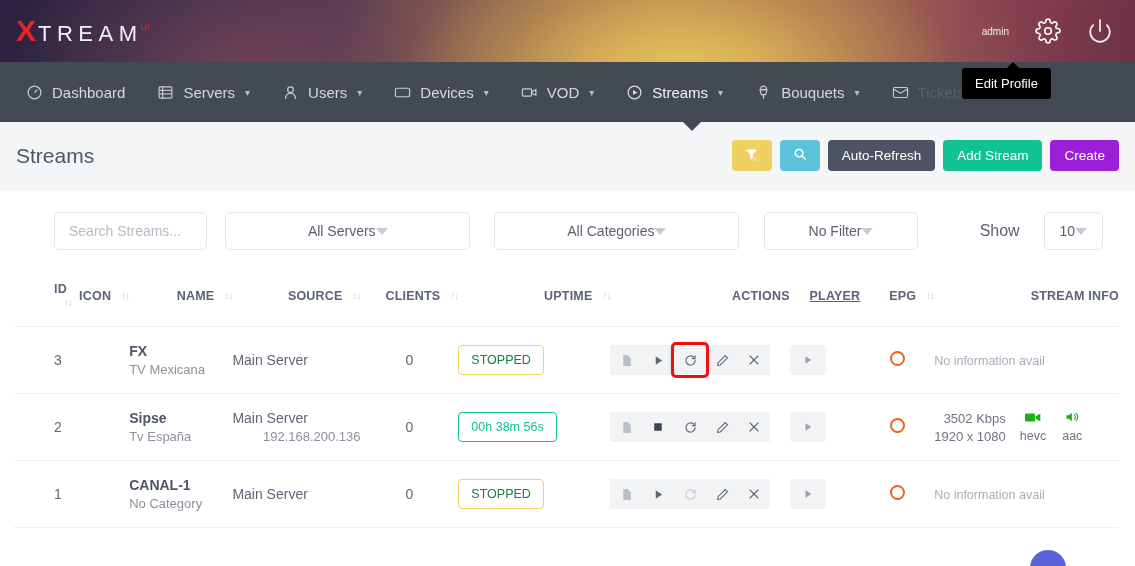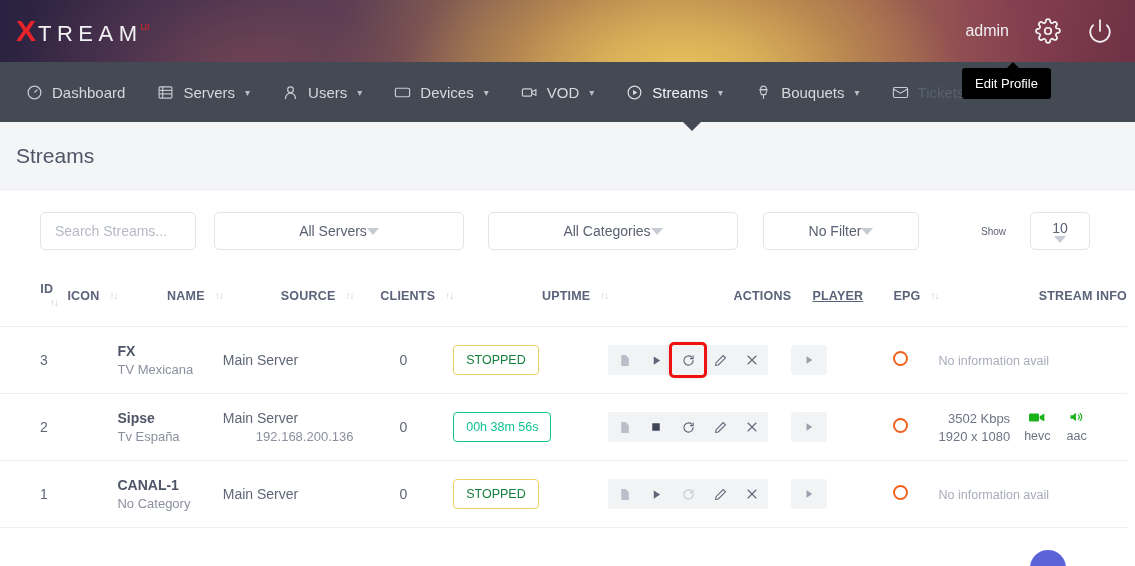--- a/index.html
+++ b/index.html
@@ -27,21 +27,21 @@
   .logo .tream {
     color: #f2f2f4; font-weight: 400; font-size: 22px;
     letter-spacing: 5.5px; line-height: 1; margin-left: 2px;
   }
   .logo .sup { color: #e8242a; font-size: 9px; position: relative; top: -11px; left: -2px; }
 
   .topbar-right {
     margin-left: auto; display: flex; align-items: center; gap: 26px;
     margin-right: 22px;
   }
-  .admin-label { color: #f0eef2; font-size: 16px; }
+  .admin-label { color: #f0eef2; font-size: 10px; }
   .icon-btn { color: #f4f2f5; display: flex; align-items: center; cursor: pointer; }
 
   
   .navbar {
     position: relative; height: 60px; background: #434a54;
     display: flex; align-items: center; padding-left: 10px;
   }
   .navitem {
     display: flex; align-items: center; gap: 9px;
     color: #d6d8dc; font-size: 15px; padding: 4px 16px; height: 60px;
@@ -83,41 +83,41 @@
     font-family: inherit; cursor: pointer; height: 31px; padding: 0 14px;
     display: flex; align-items: center; justify-content: center;
   }
   .btn-yellow { background: #efd061; width: 40px; padding: 0; }
   .btn-cyan { background: #5bc4da; width: 40px; padding: 0; }
   .btn-dark { background: #4d5364; }
   .btn-green { background: #11c391; }
   .btn-purple { background: #9b1fd6; }
 
   
-  .panel { background: #fff; padding: 0 8px 0 0; }
+  .panel { background: #fff; padding: 0 16px 0 0; margin-left: 14px; }
   .filters {
     display: flex; align-items: center; padding: 22px 16px 18px 40px; gap: 0;
   }
   .f-input, .f-select {
     height: 38px; border: 1px solid #e2e5ea; border-radius: 5px;
     background: #fff; font-size: 14px; font-family: inherit;
     color: #5b6172; display: flex; align-items: center;
     padding: 0 14px; cursor: pointer;
   }
   .f-input { width: 156px; color: #b6bac4; }
   .f-select { justify-content: center; }
   .f-select .arrow {
     width: 0; height: 0; border-left: 6px solid transparent;
     border-right: 6px solid transparent; border-top: 7px solid #c7cbd4;
   }
   .w-servers { width: 250px; margin-left: 18px; }
   .w-categories { width: 250px; margin-left: 24px; }
   .w-nofilter { width: 156px; margin-left: 25px; }
-  .show-label { margin-left: 62px; font-size: 10px; color: #5b6172; }
-  .w-show { width: 60px; margin-left: 24px; flex-direction: column; }
+  .show-label { margin-left: 62px; font-size: 16px; color: #5b6172; }
+  .w-show { width: 60px; margin-left: 24px; }
 
   
   table { width: 100%; border-collapse: collapse; table-layout: fixed; }
   thead th {
     font-size: 12.5px; color: #5b6279; font-weight: 700;
     text-align: right; padding: 14px 0 16px 0; letter-spacing: 0.2px;
     border-bottom: 1px solid #edeff2; vertical-align: middle;
   }
   .sortico {
     display: inline-block; margin-left: 10px; color: #c9ccd4;
@@ -310,20 +310,41 @@
       <span style="color:#5a616b">Tickets</span>
     </div>
 
     <div class="nav-arrow"></div>
   </div>
 
   <div class="tooltip">Edit Profile</div>
 
   <div class="pagehead">
     <div class="page-title">Streams</div>
+    <div class="toolbar">
+      <button class="btn btn-yellow">
+        <span>
+          <svg width="15" height="15" viewBox="0 0 24 24" fill="#fff">
+              <path d="M3 4h18l-7 8v6l-4 2v-8z"></path>
+              <text x="15" y="22" font-size="9" fill="#fff" font-family="Liberation Sans, sans-serif">x</text>
+            </svg>
+        </span>
+      </button>
+      <button class="btn btn-cyan">
+        <span>
+          <svg width="14" height="14" viewBox="0 0 24 24" fill="none" stroke="#fff" stroke-width="2.4">
+              <circle cx="10.5" cy="10.5" r="6.5"></circle>
+              <line x1="15.5" y1="15.5" x2="21" y2="21" stroke-linecap="round"></line>
+            </svg>
+        </span>
+      </button>
+      <button class="btn btn-dark">Auto-Refresh</button>
+      <button class="btn btn-green">Add Stream</button>
+      <button class="btn btn-purple">Create</button>
+    </div>
   </div>
 
   <div class="panel">
 
     <div class="filters">
       <div class="f-input" title="Search Streams...">Search Streams...</div>
 
       <div class="f-select w-servers">
         <span>All Servers</span>
         <span class="arrow"></span>

